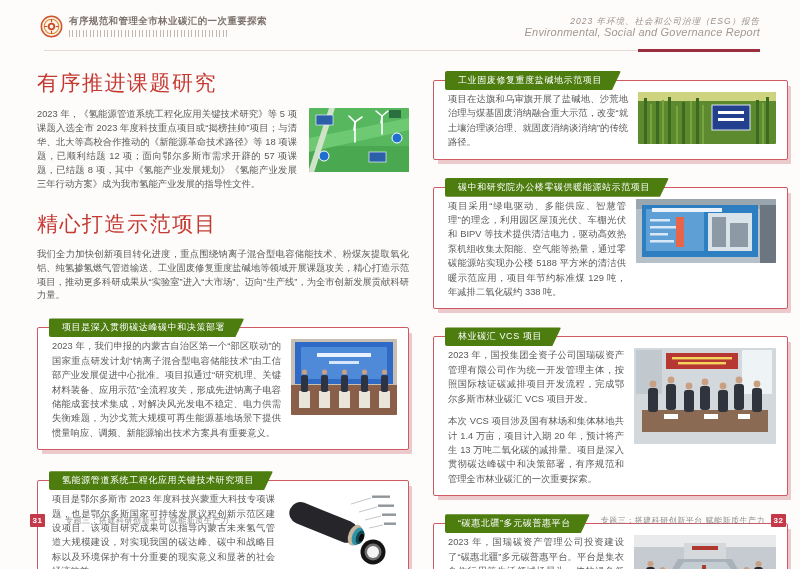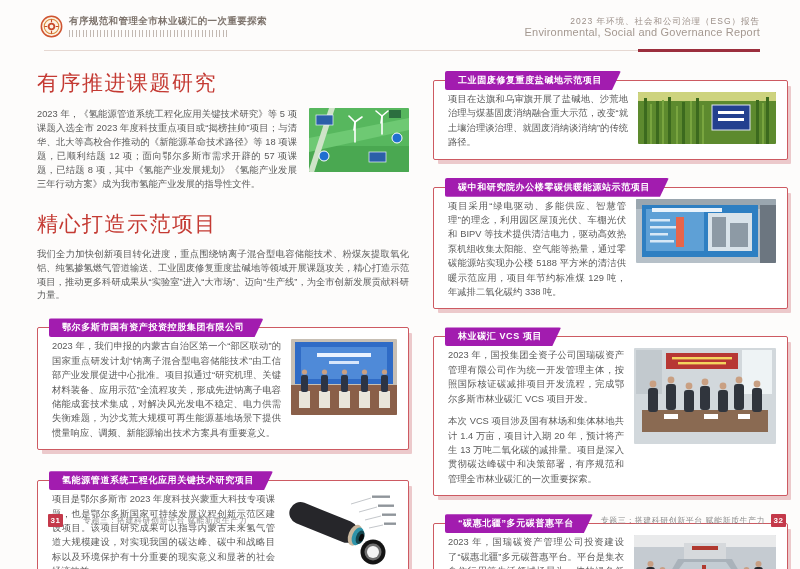--- a/index.html
+++ b/index.html
@@ -12,21 +12,21 @@
   .spread{position:relative;width:800px;height:569px;overflow:hidden;background:#fdfcfb;}
 
   
   .hdr{position:absolute;top:15px;left:40px;right:40px;display:flex;justify-content:space-between;align-items:flex-start;}
   .hdr-left{display:flex;align-items:flex-start;gap:6px;}
   .logo{width:23px;height:23px;flex-shrink:0;}
   .company-zh{font-size:9.5px;font-weight:bold;color:#7d736c;letter-spacing:0.4px;line-height:12px;}
   .mongolian{margin-top:3px;height:7px;width:160px;
     background:repeating-linear-gradient(90deg,#b3a79f 0 1px,transparent 1px 3px,#b3a79f 3px 4px,transparent 4px 7px);
     opacity:.8;}
-  .hdr-right{text-align:right;color:#9a8e87;}
+  .hdr-right{text-align:right;color:#9a8e87;font-style:italic;}
   .report-zh{font-size:8.5px;letter-spacing:1px;line-height:12px;}
   .report-en{font-size:11px;letter-spacing:0.2px;line-height:11px;color:#a49890;}
 
   .hdr-rule{position:absolute;top:50px;left:44px;right:40px;height:1px;background:#e6d8d2;}
   .rule-accent{position:absolute;right:0;top:-1px;width:122px;height:3px;background:#9c2f3d;}
 
   
   .pages{position:absolute;top:56px;left:0;right:0;bottom:26px;display:flex;padding:0 12px 0 37px;}
   .page-left{width:372px;margin-right:24px;}
   .page-right{flex:1;padding-top:24px;}
@@ -37,38 +37,38 @@
   .para-row .body-text{flex:1;}
   .mt10{margin-top:10px;}
 
   
   .project-box{
     position:relative;border:1px solid #cd5a62;background:#fff;border-radius:2px;
     box-shadow:4px 5px 0 -1px #ecc9cb;
     padding:11px 11px 9px 14px;display:flex;gap:10px;align-items:flex-start;
   }
   .box-tab{
-    position:absolute;top:-10px;left:11px;background:#a21caf;color:#fff;
-    font-size:9px;font-weight:bold;line-height:1;letter-spacing:0.6px;
+    position:absolute;top:-10px;left:11px;background:#4d7c0f;color:#fff;
+    font-size:9px;font-weight:normal;line-height:1;letter-spacing:0.6px;
     padding:5px 19px 5px 13px;border-radius:2px;
     clip-path:polygon(0 0,100% 0,calc(100% - 9px) 100%,0 100%);
     white-space:nowrap;
   }
   .box-text{flex:1;font-size:9.3px;color:#5a5a5a;line-height:1.55;text-align:justify;}
   .box-text p{margin:0 0 8px;}
   .box-text p:last-child{margin-bottom:0;}
   .box-photo{flex-shrink:0;border-radius:1px;display:block;}
 
   .lp-box1{margin-top:24px;}
   .lp-box2{margin-top:30px;}
   .rp-box + .rp-box{margin-top:27px;}
 
   
   .footer{position:absolute;bottom:16px;font-size:8px;color:#8d8d8d;display:flex;align-items:center;gap:6px;letter-spacing:0.5px;}
-  .footer-left{left:48px;gap:20px;}
+  .footer-left{left:30px;gap:20px;}
   .footer-right{right:14px;}
   .page-num{background:#c4394a;color:#fff;min-width:13px;height:13px;display:flex;align-items:center;justify-content:center;
     font-size:8px;font-weight:bold;border-radius:1px;padding:0 1px;}
 </style>
 </head>
 <body>
 
 <div class="spread">
 
   <div class="hdr">
@@ -121,21 +121,21 @@
           <circle cx="15" cy="48" r="5" fill="#1f6fd0" stroke="#fff" stroke-width="1"></circle>
           <circle cx="88" cy="30" r="5" fill="#1f6fd0" stroke="#fff" stroke-width="1"></circle>
           <rect x="80" y="2" width="12" height="8" fill="#2b6e3f"></rect>
         </svg>
       </div>
 
       <h1 class="section-title" style="margin-top:18px;">精心打造示范项目</h1>
       <p class="body-text mt10">我们全力加快创新项目转化进度，重点围绕钠离子混合型电容储能技术、粉煤灰提取氧化铝、纯氢掺氢燃气管道输送、工业固废修复重度盐碱地等领域开展课题攻关，精心打造示范项目，推动更多科研成果从“实验室”进入“大市场”、迈向“生产线”，为全市创新发展贡献科研力量。</p>
 
       <div class="project-box lp-box1">
-        <div class="box-tab">鄂尔多斯市国有资产投资控股集团有限公司</div>
+        <div class="box-tab">项目是深入贯彻碳达峰碳中和决策部署</div>
         <div class="box-text">
           <p>2023 年，我们申报的内蒙古自治区第一个“部区联动”的国家重点研发计划“钠离子混合型电容储能技术”由工信部产业发展促进中心批准。项目拟通过“研究机理、关键材料装备、应用示范”全流程攻关，形成先进钠离子电容储能成套技术集成，对解决风光发电不稳定、电力供需失衡难题，为沙戈荒大规模可再生能源基地场景下提供惯量响应、调频、新能源输出技术方案具有重要意义。</p>
         </div>
         <svg class="box-photo" width="106" height="76" viewBox="0 0 106 76">
           <rect width="106" height="76" fill="#c7bfb4"></rect>
           <rect x="4" y="3" width="98" height="42" fill="#2f6bc6"></rect>
           <rect x="10" y="8" width="86" height="32" fill="#4f8ad8"></rect>
           <rect x="26" y="14" width="54" height="4" fill="#eaf2ff"></rect>
           <rect x="38" y="22" width="30" height="3" fill="#d7e6fb"></rect>
           <rect y="46" width="106" height="30" fill="#8a5f49"></rect>

